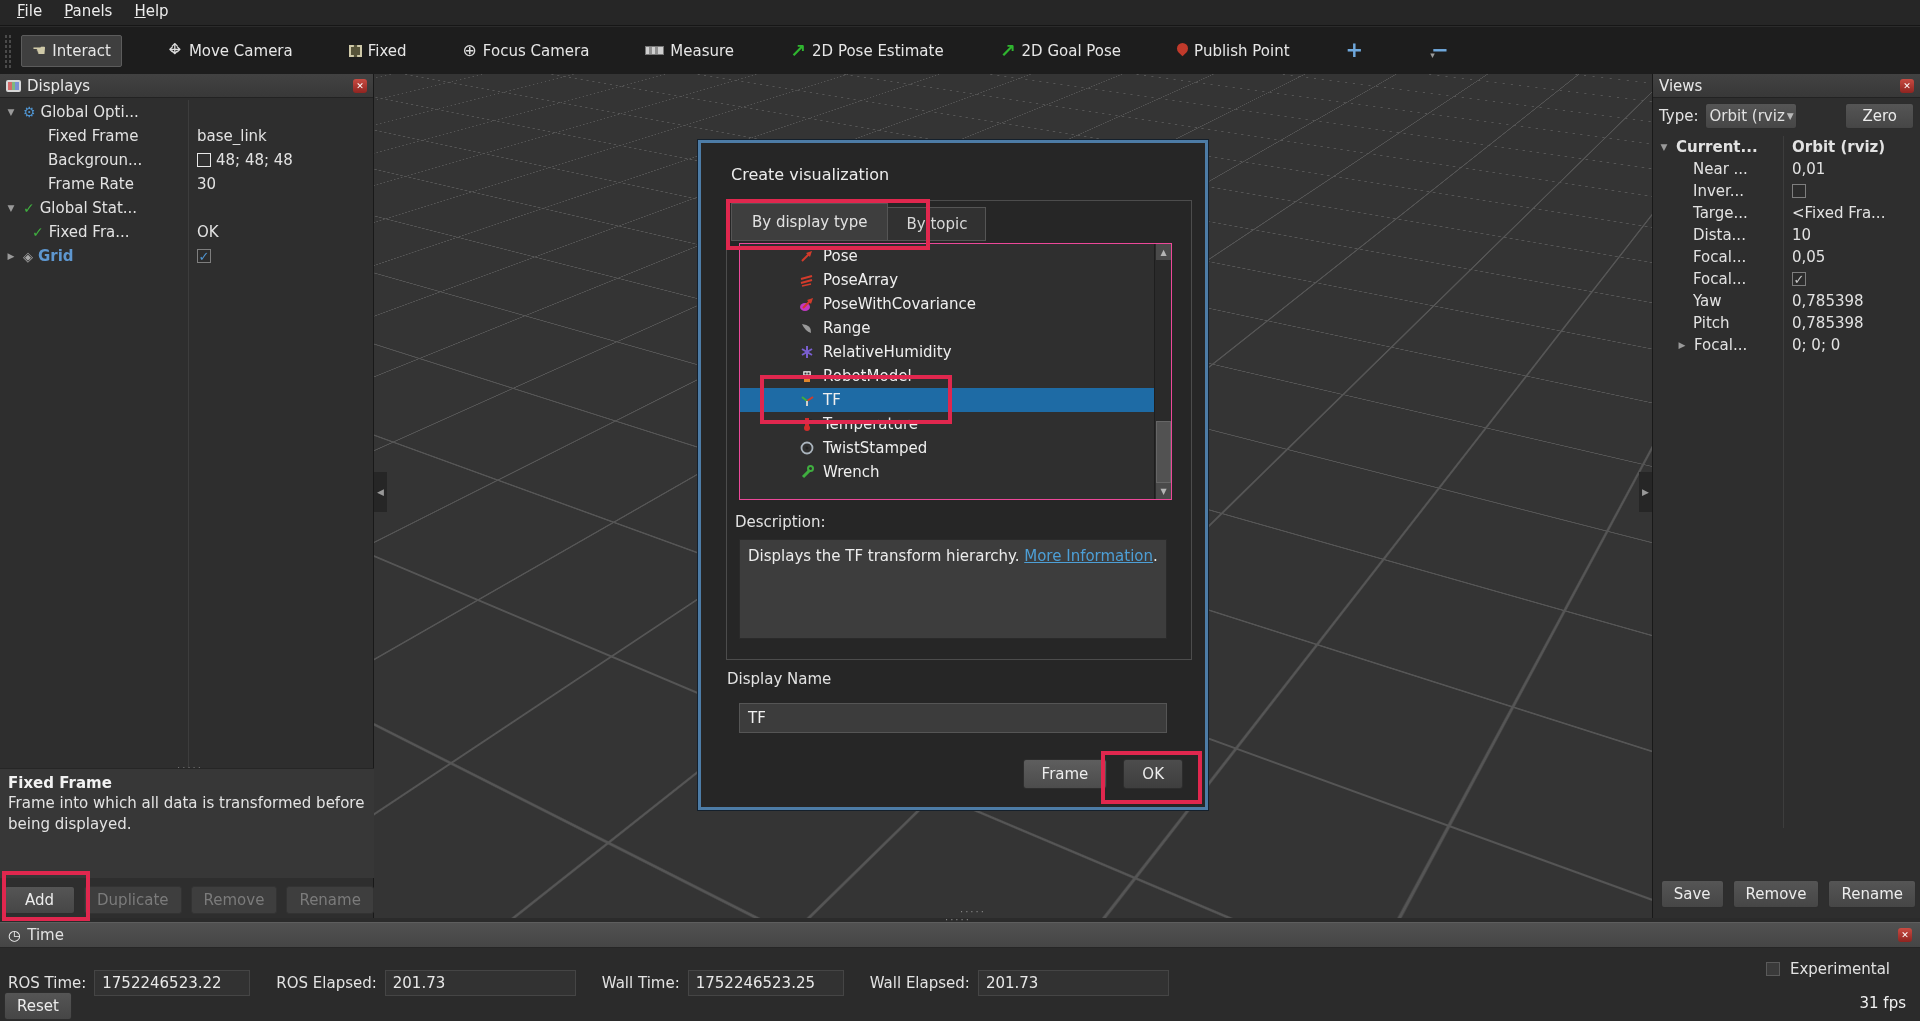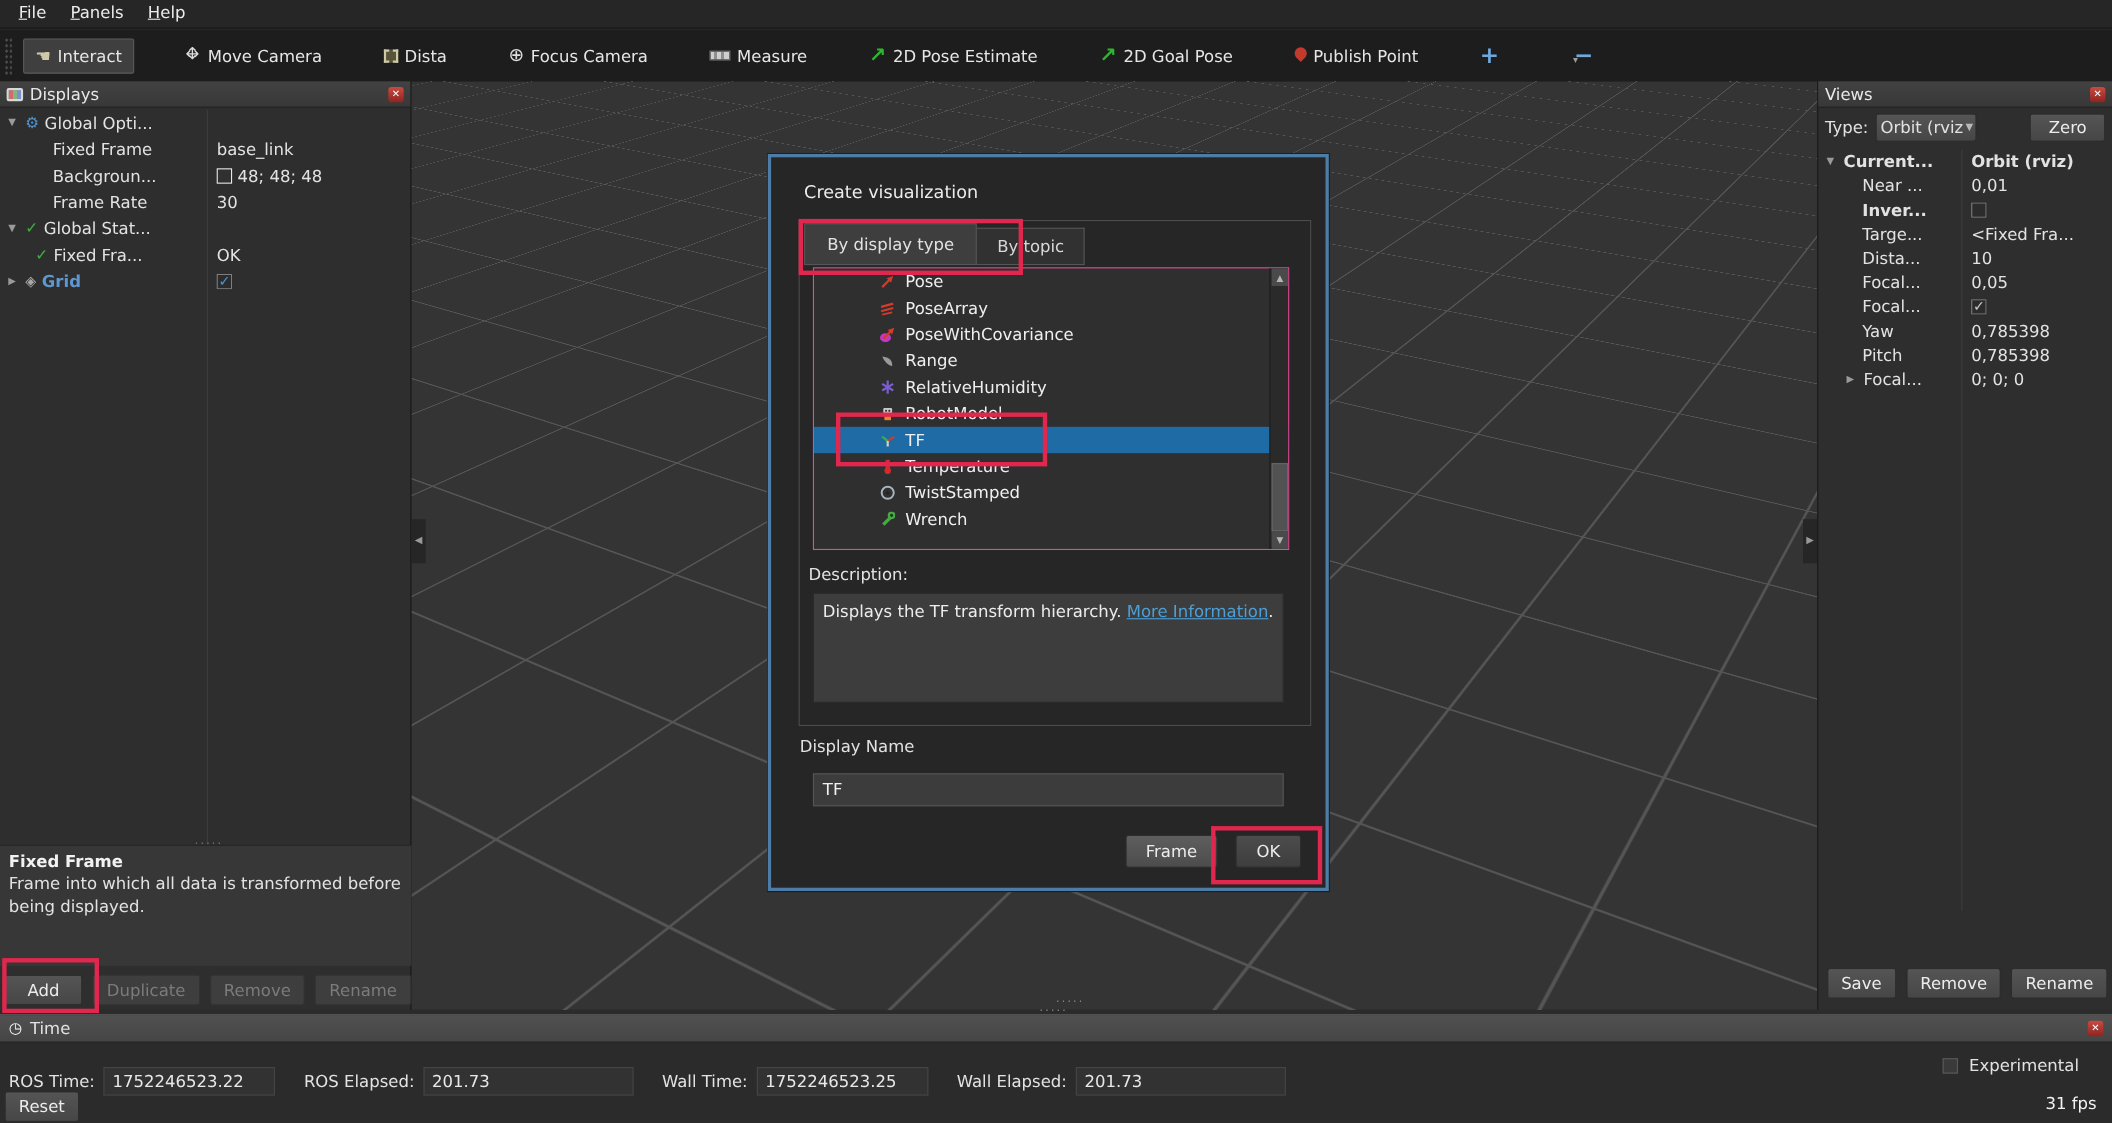--- a/index.html
+++ b/index.html
@@ -154,21 +154,21 @@
     </div>
     <div class="tb-btn">
       <span class="gi move-icon">
         <span>↔</span>
           <span>↕</span>
       </span>
       <span>Move Camera</span>
     </div>
     <div class="tb-btn">
       <span class="gi select-icon"></span>
-      <span>Dista</span>
+      <span>Fixed</span>
     </div>
     <div class="tb-btn">
       <span class="gi focus-icon">⊕</span>
       <span>Focus Camera</span>
     </div>
     <div class="tb-btn">
       <span class="gi measure-icon"></span>
       <span>Measure</span>
     </div>
     <div class="tb-btn">
@@ -300,21 +300,21 @@
         </span>
         <span class="cell-v" style="font-weight:bold;">Orbit (rviz)</span>
       </div>
       <div class="vrow">
         <span class="cell-l" style="padding-left:40px;">
             <span>Near ...</span>
           </span>
         <span class="cell-v">0,01</span>
       </div>
       <div class="vrow">
-        <span class="cell-l" style="padding-left:40px;font-weight:bold;">
+        <span class="cell-l" style="padding-left:40px;">
             <span>Inver...</span>
           </span>
         <span class="cell-v">
             <span class="checkbox"></span>
           </span>
       </div>
       <div class="vrow">
         <span class="cell-l" style="padding-left:40px;">
             <span>Targe...</span>
           </span>

